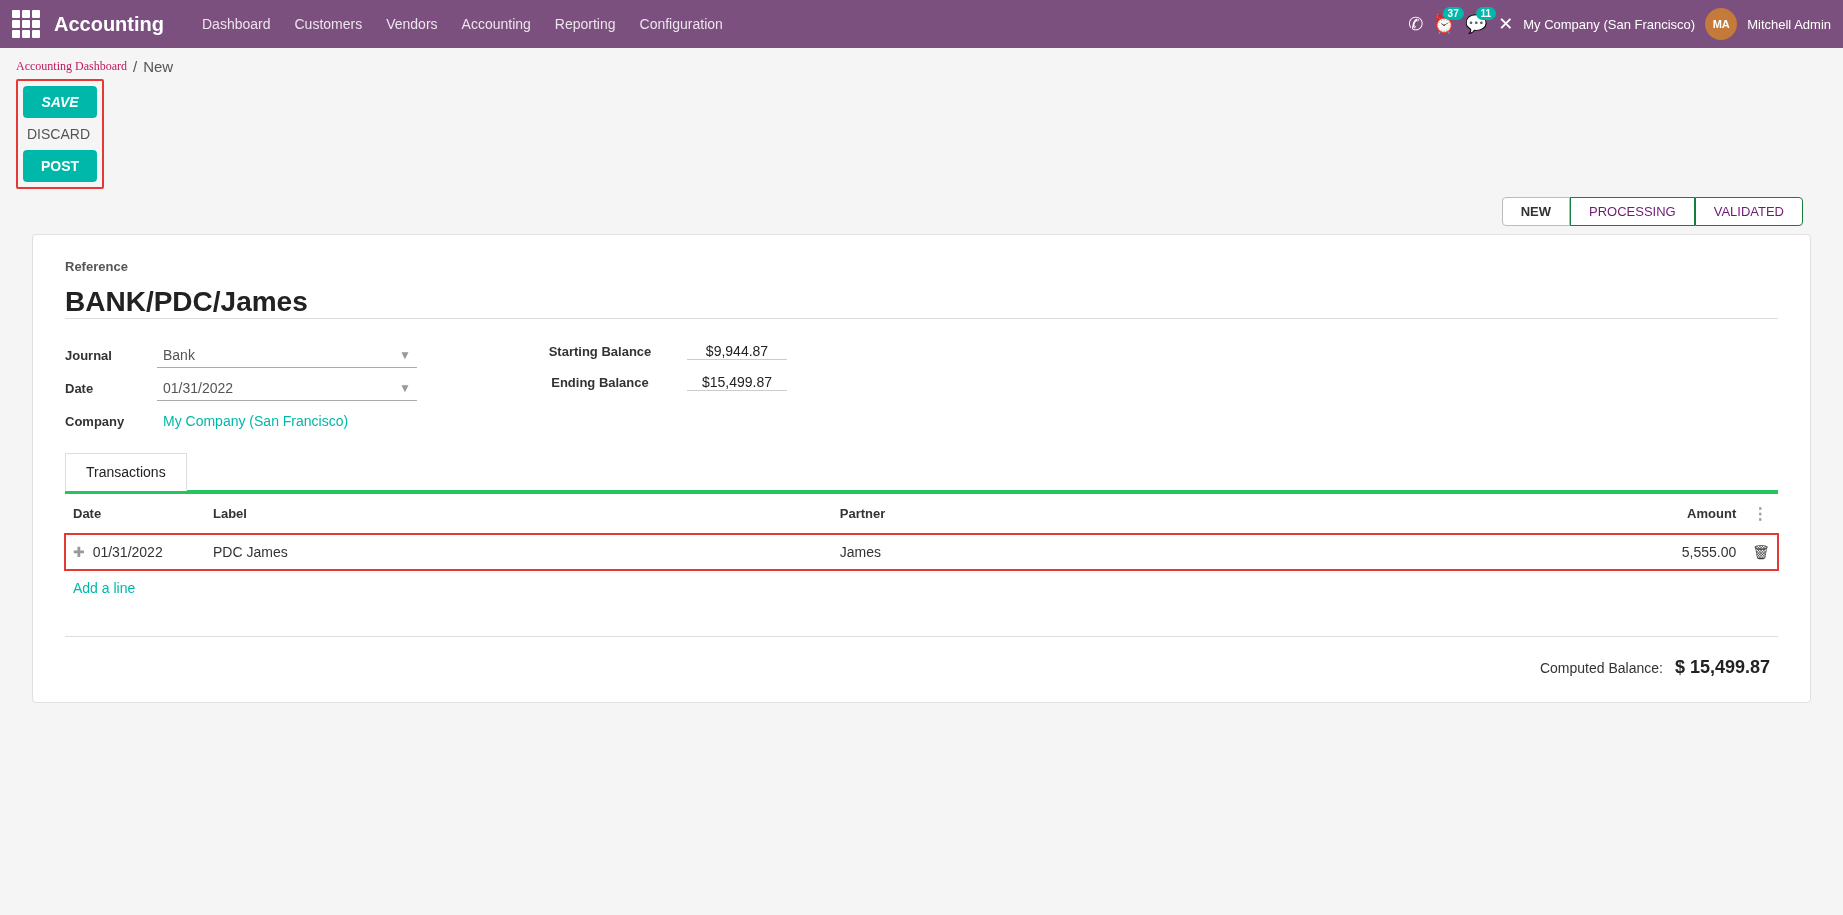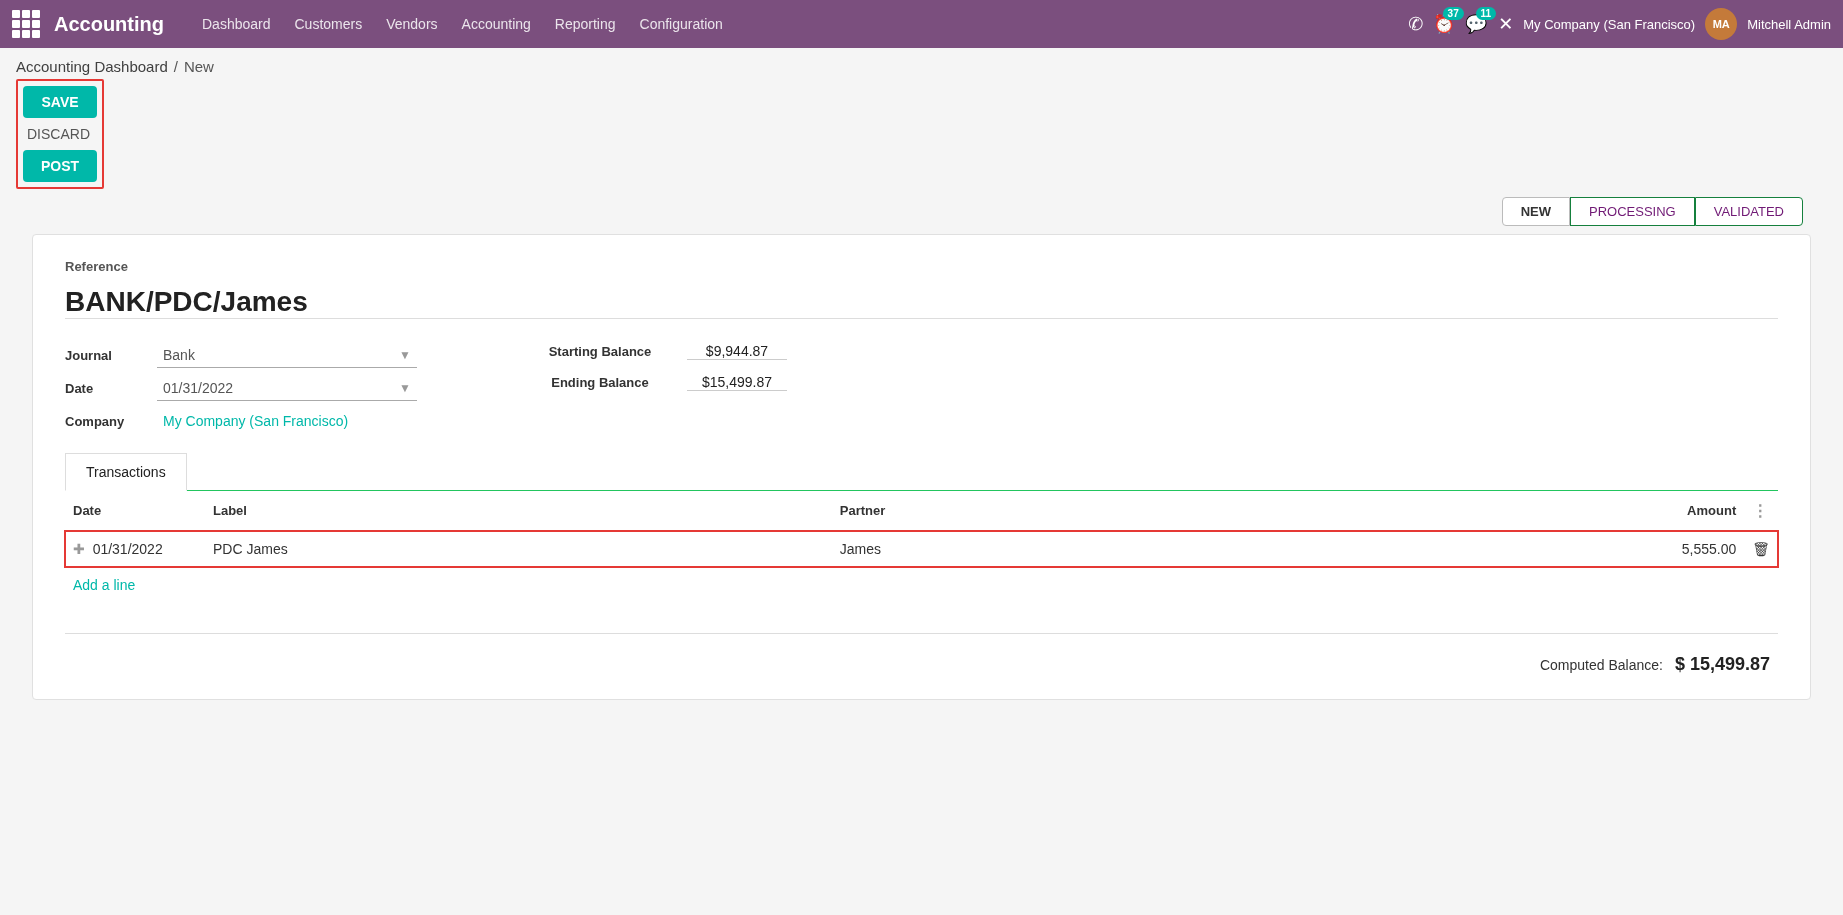--- a/index.html
+++ b/index.html
@@ -43,21 +43,21 @@
       background: #c47a3a; display: flex; align-items: center; justify-content: center;
       color: white; font-size: 12px; font-weight: bold; overflow: hidden;
     }
     .nav-user { color: white; font-size: 13px; }
 
     
     .breadcrumb-bar {
       padding: 10px 16px 4px 16px;
       display: flex; align-items: center; gap: 6px;
     }
-    .breadcrumb-link { color: #404040; cursor: pointer; font-size: 15px; }
+    .breadcrumb-link { color: #be185d; cursor: pointer; font-size: 12px; font-family: Liberation Serif, serif; }
     .breadcrumb-sep { color: #555; font-size: 15px; }
     .breadcrumb-current { color: #555; font-size: 15px; }
     .btn-save {
       background: #00B8A9; color: white; border: none; padding: 8px 18px;
       font-size: 14px; font-weight: bold; border-radius: 4px; cursor: pointer;
       outline: 2px solid #e53935; outline-offset: 2px;
     }
     .btn-discard {
       background: none; border: none; color: #555; font-size: 14px;
       cursor: pointer; padding: 4px 0;
@@ -105,21 +105,21 @@
       padding: 4px 6px; min-width: 260px; display: flex; align-items: center;
       justify-content: space-between; gap: 4px;
     }
     .field-value.link { color: #00B8A9; border-bottom: none; }
     .field-dropdown-arrow { color: #999; font-size: 12px; }
 
     .balance-label { font-size: 13px; font-weight: bold; color: #333; width: 150px; }
     .balance-value { font-size: 14px; color: #222; border-bottom: 1px solid #ccc; min-width: 100px; }
 
     
-    .tabs-row { display: flex; margin-bottom: 0; border-bottom: 1px solid #22c55e; }
+    .tabs-row { display: flex; margin-bottom: 0; border-bottom: 4px solid #22c55e; }
     .tab {
       padding: 10px 20px; font-size: 14px; cursor: pointer;
       border: 1px solid transparent; border-bottom: none; background: none;
       color: #555;
     }
     .tab.active {
       border: 1px solid #ddd; border-bottom: 1px solid white;
       background: white; color: #222; margin-bottom: -1px;
     }
 
@@ -202,21 +202,21 @@
 </div>
 
 <div class="breadcrumb-bar">
   <span class="breadcrumb-link">Accounting Dashboard</span>
   <span class="breadcrumb-sep">/</span>
   <span class="breadcrumb-current">New</span>
 </div>
 
 <div style="padding: 0 16px 8px 16px; display: flex; flex-direction: column; gap: 8px; align-items: flex-start;">
   <div style="border: 2px solid #e53935; padding: 5px; display: inline-flex; flex-direction: column; gap: 6px; border-radius: 2px;">
-    <button class="btn-save" style="outline:none; border:none; background:#00B8A9; color:white; padding:8px 18px; font-size:14px; font-weight:bold; border-radius:4px; cursor:pointer;">SAVE</button>
+    <button class="btn-save" style="outline:none; border:none; background:#00B8A9; color:white; padding:8px 18px; font-size:14px; font-weight:bold; border-radius:4px; cursor:pointer;font-style:italic;">SAVE</button>
     <span class="btn-discard" style="color:#555; font-size:14px; cursor:pointer; padding: 2px 4px;">DISCARD</span>
     <button class="btn-post" style="outline:none; border:none; background:#00B8A9; color:white; padding:8px 18px; font-size:14px; font-weight:bold; border-radius:4px; cursor:pointer;">POST</button>
   </div>
 </div>
 
 <div style="margin: 0 16px;">
 
   <div class="status-bar">
     <div class="status-step active">NEW</div>
     <div class="status-step">PROCESSING</div>

